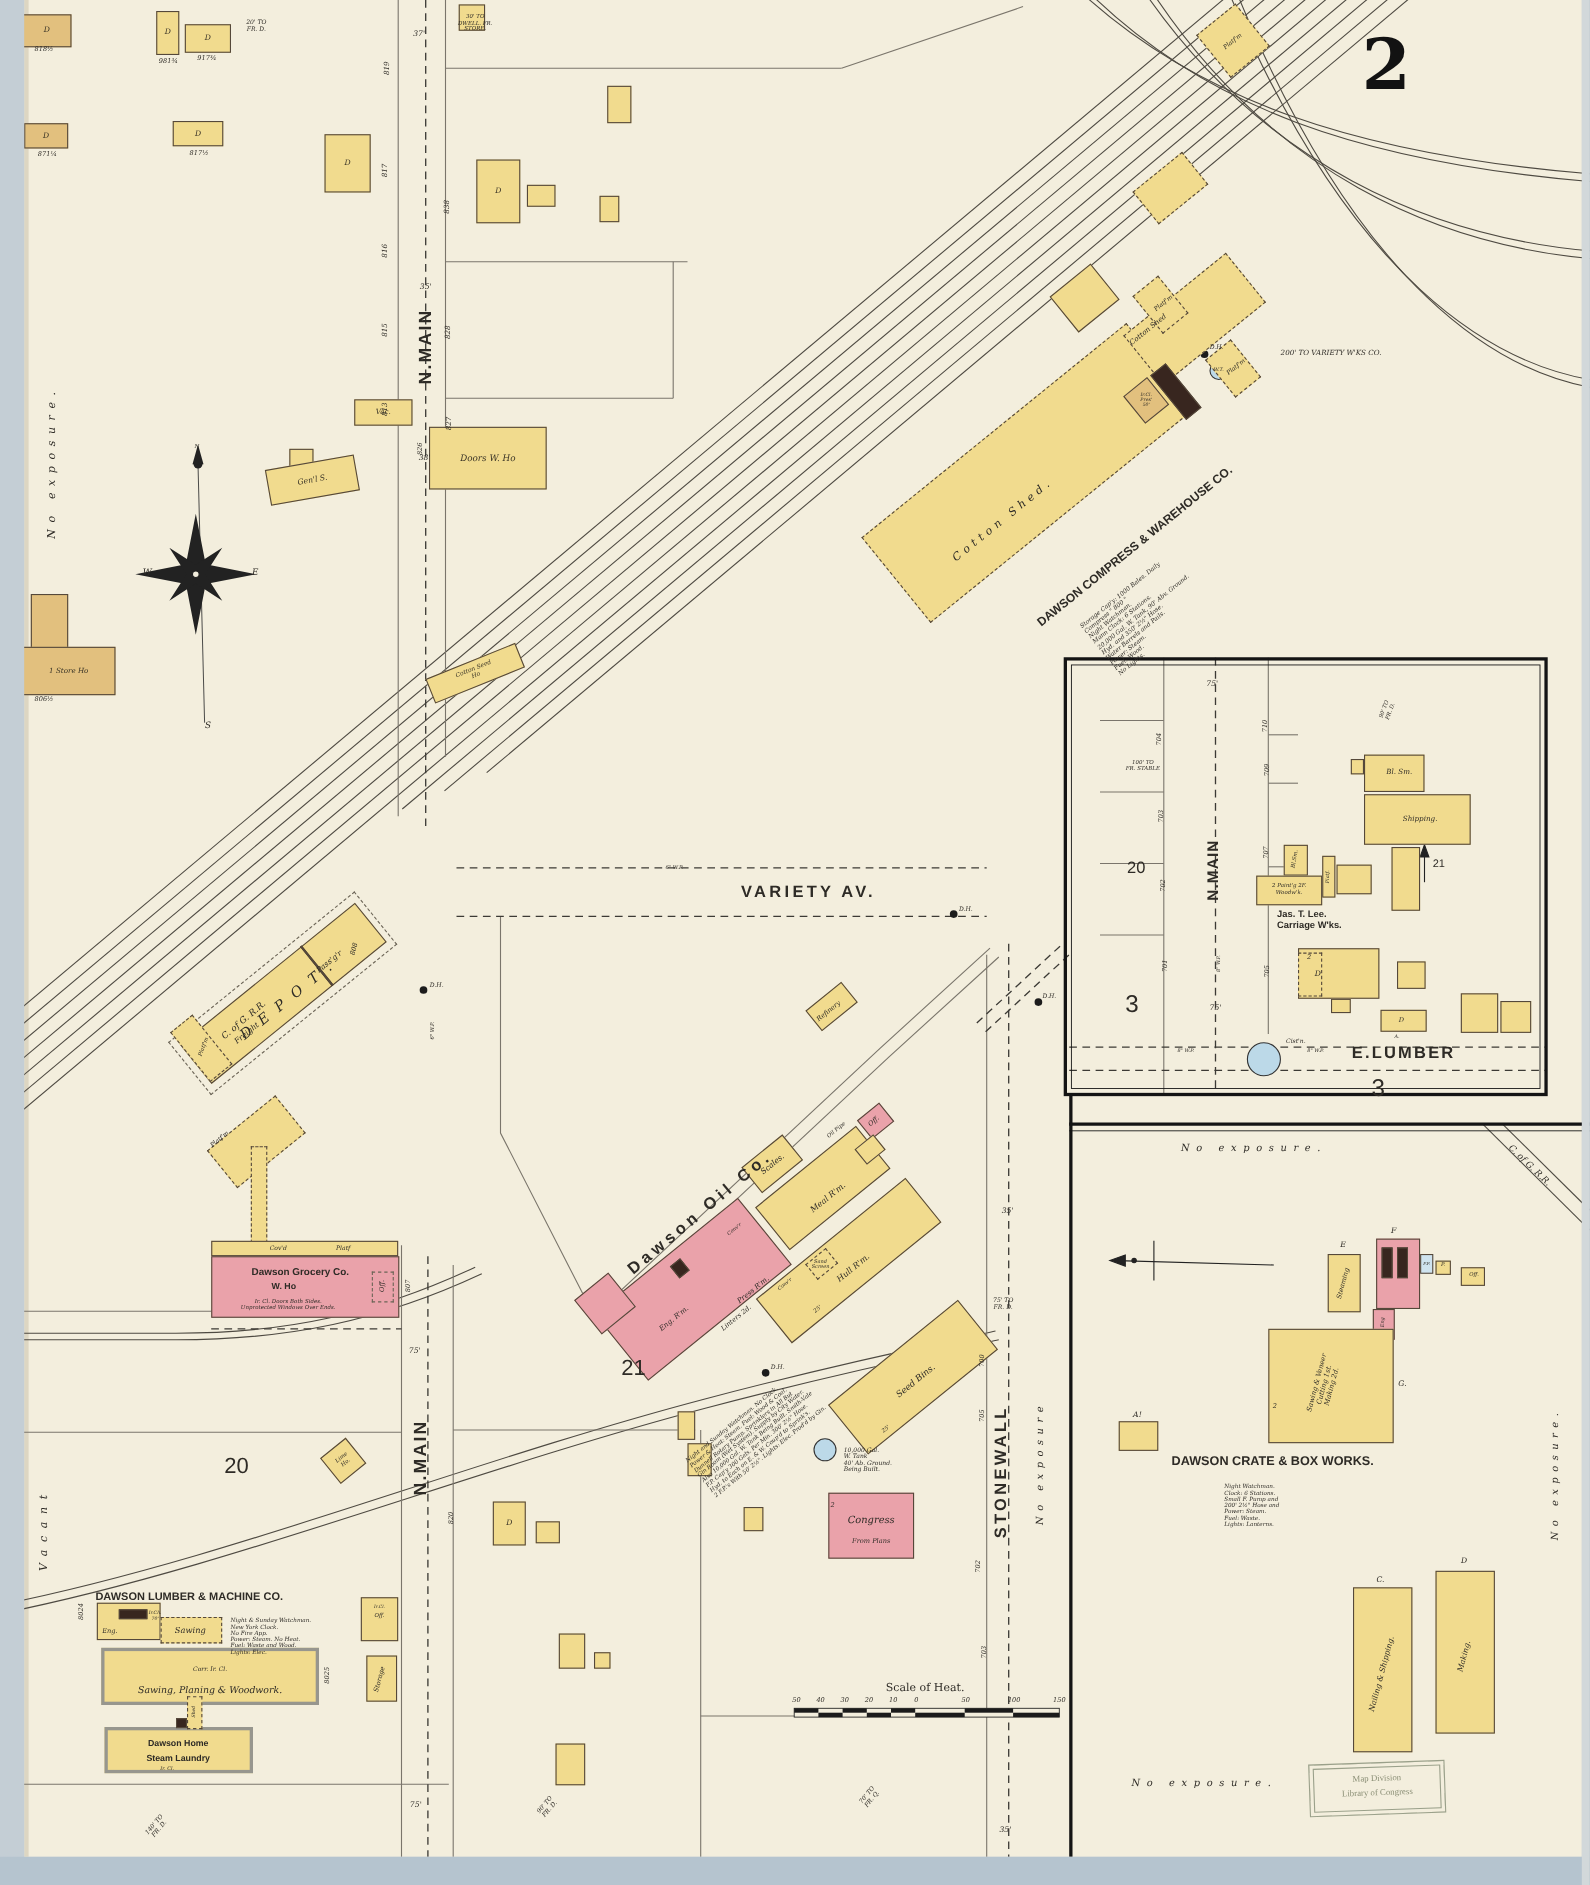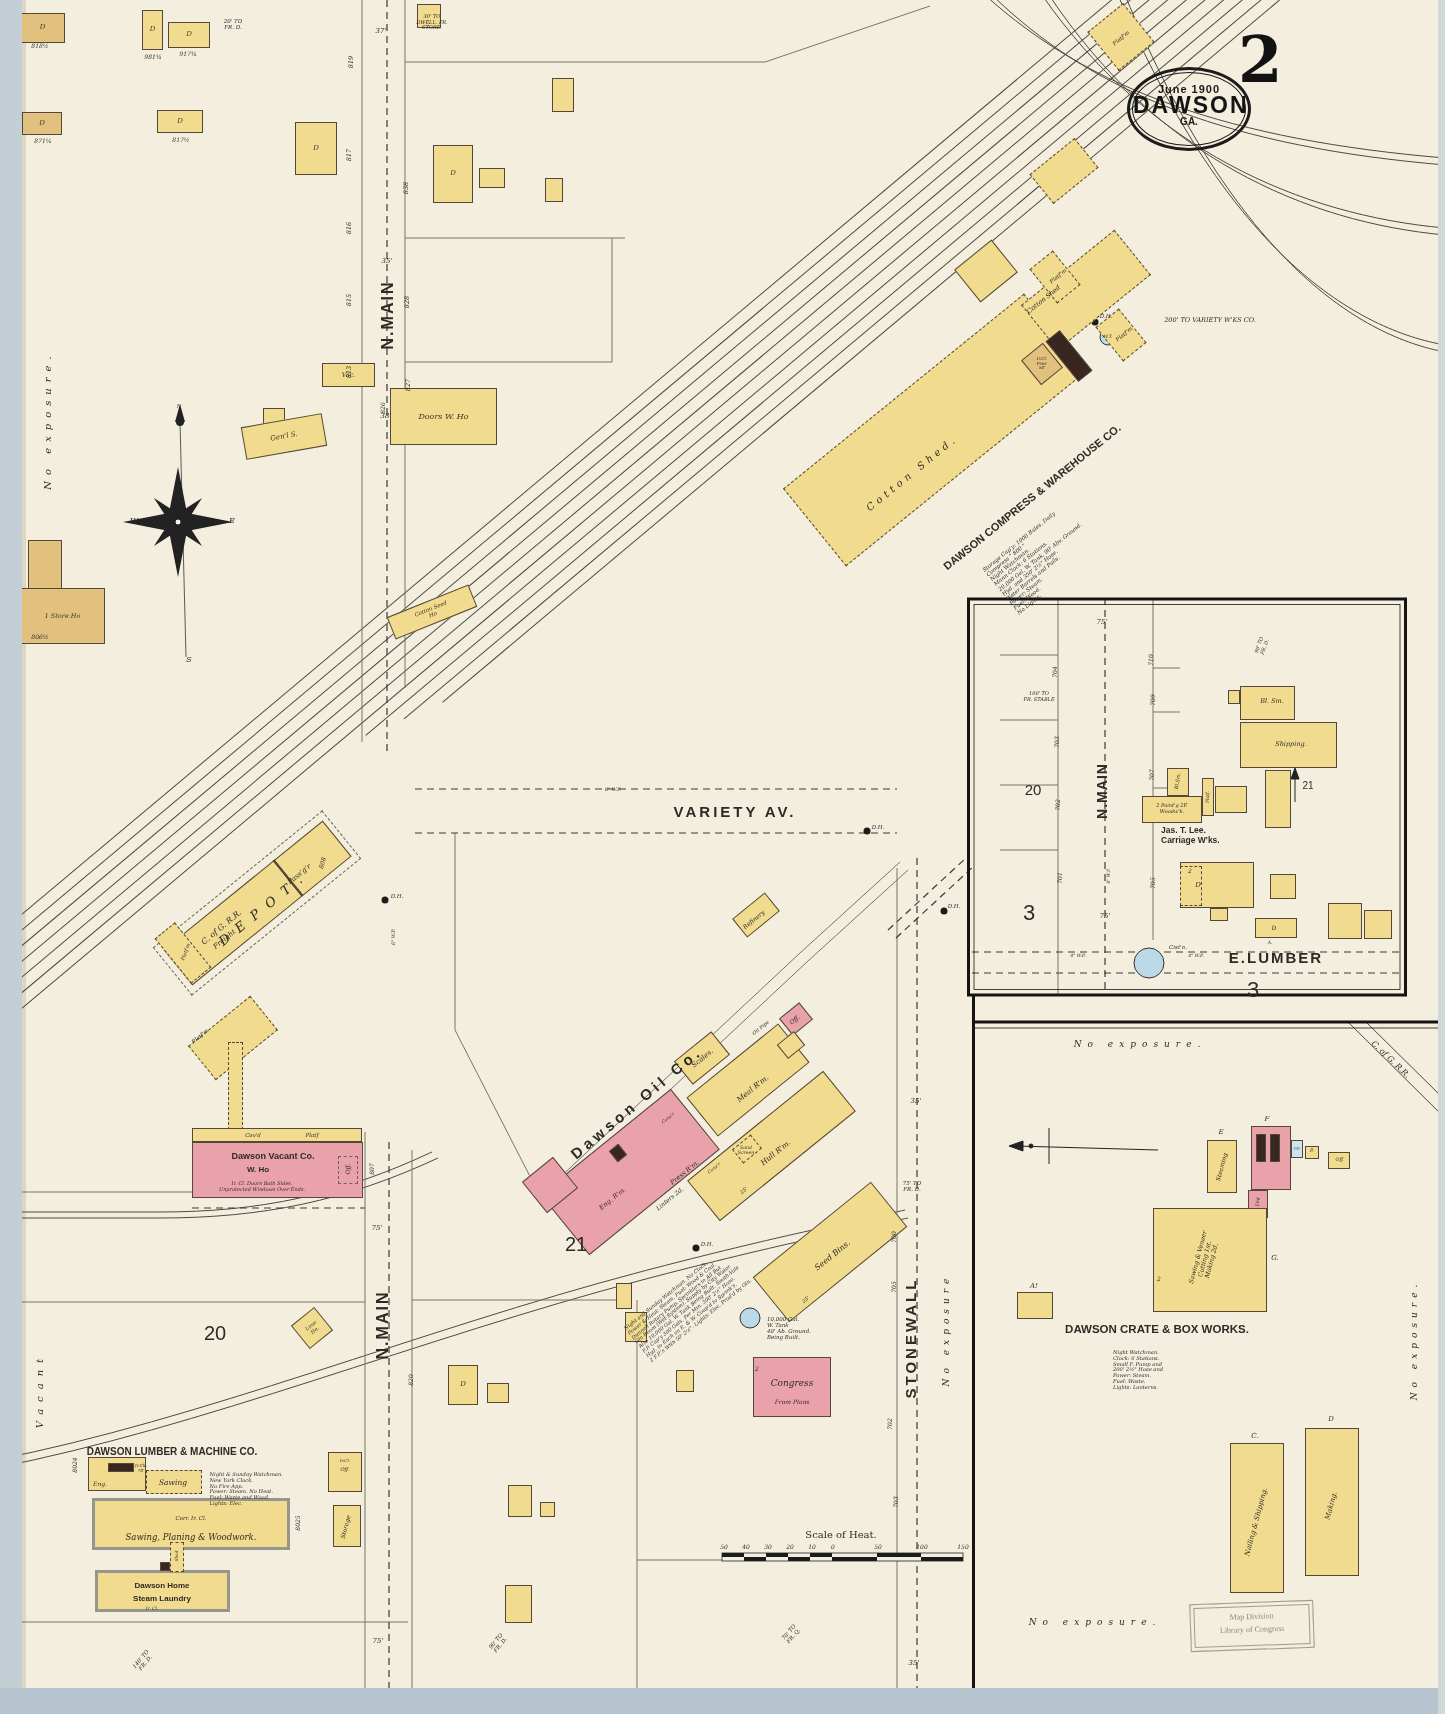--- a/index.html
+++ b/index.html
@@ -195,21 +195,21 @@
       <div class="b " style="left: 243px; top: 420px; width: 82px; height: 33px; background: rgb(241, 219, 142); transform: rotate(-10deg);">
         <span class="bl" style="font-size: 7px;">Gen'l S.</span>
       </div>
       <div class="b " style="left: 390px; top: 388px; width: 107px; height: 57px; background: rgb(241, 219, 142);">
         <span class="bl" style="font-size: 8px;">Doors W. Ho</span>
       </div>
       <div class="b " style="left: 388px; top: 600px; width: 88px; height: 24px; background: rgb(241, 219, 142); transform: rotate(-22deg);">
         <span class="bl" style="font-size: 5.5px;">Cotton Seed Ho</span>
       </div>
       <div class="b " style="left: 28px; top: 540px; width: 34px; height: 70px; background: rgb(226, 192, 126);"></div>
-      <div class="b " style="left: 20px; top: 588px; width: 85px; height: 56px; background: rgb(226, 192, 126);">
+      <div class="b " style="left: 20px; top: 588px; width: 85px; height: 44px; background: rgb(226, 192, 126);">
         <span class="bl" style="font-size: 6.5px;">1 Store Ho</span>
       </div>
       <div class="b dashed" style="left: 780px; top: 380px; width: 310px; height: 100px; background: rgb(241, 219, 142); transform: rotate(-39deg);"></div>
       <div class="b dashed" style="left: 1026px; top: 261px; width: 120px; height: 58px; background: rgb(241, 219, 142); transform: rotate(-39deg);"></div>
       <div class="b dashed" style="left: 1040px; top: 255px; width: 30px; height: 44px; background: rgb(241, 219, 142); transform: rotate(-39deg);"></div>
       <div class="b dashed" style="left: 1106px; top: 313px; width: 30px; height: 44px; background: rgb(241, 219, 142); transform: rotate(-39deg);"></div>
       <div class="b dashed" style="left: 1098px; top: 12px; width: 46px; height: 50px; background: rgb(241, 219, 142); transform: rotate(-39deg);"></div>
       <div class="b " style="left: 1060px; top: 330px; width: 18px; height: 52px; background: rgb(56, 38, 31); transform: rotate(-39deg);"></div>
       <div class="b " style="left: 1028px; top: 348px; width: 28px; height: 32px; background: rgb(226, 192, 126); transform: rotate(-39deg);"></div>
       <div class="b dashed" style="left: 1035px; top: 152px; width: 58px; height: 38px; background: rgb(241, 219, 142); transform: rotate(-39deg);"></div>
@@ -342,21 +342,21 @@
       <div class="a" style="left: 43px; top: 141px; font-size: 6px; font-family: &quot;DejaVu Serif&quot;, serif; font-style: italic; font-weight: 400; white-space: nowrap; text-align: center; transform: translate(-50%, -50%) rotate(0deg);">871¼</div>
       <div class="a" style="left: 181px; top: 140px; font-size: 6px; font-family: &quot;DejaVu Serif&quot;, serif; font-style: italic; font-weight: 400; white-space: nowrap; text-align: center; transform: translate(-50%, -50%) rotate(0deg);">817½</div>
       <div class="a" style="left: 383px; top: 408px; font-size: 6px; font-family: &quot;DejaVu Serif&quot;, serif; font-style: italic; font-weight: 400; white-space: nowrap; text-align: center; transform: translate(-50%, -50%) rotate(-90deg);">826</div>
       <div class="a" style="left: 40px; top: 637px; font-size: 6px; font-family: &quot;DejaVu Serif&quot;, serif; font-style: italic; font-weight: 400; white-space: nowrap; text-align: center; transform: translate(-50%, -50%) rotate(0deg);">806½</div>
       <div class="a" style="left: 262px; top: 910px; font-size: 13px; font-family: &quot;DejaVu Serif&quot;, serif; font-style: italic; font-weight: 400; white-space: nowrap; text-align: center; transform: translate(-50%, -50%) rotate(-39deg); letter-spacing: 3px;">D E P O T .</div>
       <div class="a" style="left: 225px; top: 940px; font-size: 7px; font-family: &quot;DejaVu Serif&quot;, serif; font-style: italic; font-weight: 400; white-space: nowrap; text-align: center; transform: translate(-50%, -50%) rotate(-39deg);">Freight</div>
       <div class="a" style="left: 300px; top: 875px; font-size: 7px; font-family: &quot;DejaVu Serif&quot;, serif; font-style: italic; font-weight: 400; white-space: nowrap; text-align: center; transform: translate(-50%, -50%) rotate(-39deg);">Pass'g'r</div>
       <div class="a" style="left: 323px; top: 863px; font-size: 6px; font-family: &quot;DejaVu Serif&quot;, serif; font-style: italic; font-weight: 400; white-space: nowrap; text-align: center; transform: translate(-50%, -50%) rotate(-75deg);">808</div>
       <div class="a" style="left: 397px; top: 896px; font-size: 5.5px; font-family: &quot;DejaVu Serif&quot;, serif; font-style: italic; font-weight: 400; white-space: nowrap; text-align: center; transform: translate(-50%, -50%) rotate(0deg);">D.H.</div>
       <div class="a" style="left: 186px; top: 952px; font-size: 5px; font-family: &quot;DejaVu Serif&quot;, serif; font-style: italic; font-weight: 400; white-space: nowrap; text-align: center; transform: translate(-50%, -50%) rotate(-70deg);">Platf'm</div>
-      <div class="a" style="left: 273px; top: 1156px; font-size: 9px; font-family: &quot;Liberation Sans&quot;, sans-serif; font-style: normal; font-weight: 700; white-space: nowrap; text-align: center; transform: translate(-50%, -50%) rotate(0deg);">Dawson Vacant Co.</div>
+      <div class="a" style="left: 273px; top: 1156px; font-size: 9px; font-family: &quot;Liberation Sans&quot;, sans-serif; font-style: normal; font-weight: 700; white-space: nowrap; text-align: center; transform: translate(-50%, -50%) rotate(0deg);">Dawson Grocery Co.</div>
       <div class="a" style="left: 258px; top: 1170px; font-size: 8px; font-family: &quot;Liberation Sans&quot;, sans-serif; font-style: normal; font-weight: 700; white-space: nowrap; text-align: center; transform: translate(-50%, -50%) rotate(0deg);">W. Ho</div>
       <div class="a" style="left: 262px; top: 1187px; font-size: 5px; font-family: &quot;DejaVu Serif&quot;, serif; font-style: italic; font-weight: 400; white-space: pre-line; text-align: center; transform: translate(-50%, -50%) rotate(0deg);">Ir. Cl. Doors Both Sides.
 Unprotected Windows Over Ends.</div>
       <div class="a" style="left: 253px; top: 1135px; font-size: 5.5px; font-family: &quot;DejaVu Serif&quot;, serif; font-style: italic; font-weight: 400; white-space: nowrap; text-align: center; transform: translate(-50%, -50%) rotate(0deg);">Cov'd</div>
       <div class="a" style="left: 312px; top: 1135px; font-size: 5.5px; font-family: &quot;DejaVu Serif&quot;, serif; font-style: italic; font-weight: 400; white-space: nowrap; text-align: center; transform: translate(-50%, -50%) rotate(0deg);">Platf</div>
       <div class="a" style="left: 348px; top: 1169px; font-size: 6px; font-family: &quot;DejaVu Serif&quot;, serif; font-style: italic; font-weight: 400; white-space: nowrap; text-align: center; transform: translate(-50%, -50%) rotate(-90deg);">Off.</div>
       <div class="a" style="left: 372px; top: 1169px; font-size: 6px; font-family: &quot;DejaVu Serif&quot;, serif; font-style: italic; font-weight: 400; white-space: nowrap; text-align: center; transform: translate(-50%, -50%) rotate(-90deg);">807</div>
       <div class="a" style="left: 200px; top: 1036px; font-size: 5.5px; font-family: &quot;DejaVu Serif&quot;, serif; font-style: italic; font-weight: 400; white-space: nowrap; text-align: center; transform: translate(-50%, -50%) rotate(-39deg);">Platf'm</div>
       <div class="a" style="left: 637px; top: 1103px; font-size: 15px; font-family: &quot;Liberation Sans&quot;, sans-serif; font-style: normal; font-weight: 700; white-space: nowrap; text-align: center; transform: translate(-50%, -50%) rotate(-40deg); letter-spacing: 4px;">Dawson  Oil  Co.</div>
       <div class="a" style="left: 703px; top: 1059px; font-size: 7px; font-family: &quot;DejaVu Serif&quot;, serif; font-style: italic; font-weight: 400; white-space: nowrap; text-align: center; transform: translate(-50%, -50%) rotate(-39deg);">Scales.</div>
@@ -505,27 +505,20 @@
       <div class="a" style="left: 833px; top: 1547px; font-size: 6px; font-family: &quot;DejaVu Serif&quot;, serif; font-style: italic; font-weight: 400; white-space: nowrap; text-align: center; transform: translate(-50%, -50%) rotate(0deg);">0</div>
       <div class="a" style="left: 878px; top: 1547px; font-size: 6px; font-family: &quot;DejaVu Serif&quot;, serif; font-style: italic; font-weight: 400; white-space: nowrap; text-align: center; transform: translate(-50%, -50%) rotate(0deg);">50</div>
       <div class="a" style="left: 922px; top: 1547px; font-size: 6px; font-family: &quot;DejaVu Serif&quot;, serif; font-style: italic; font-weight: 400; white-space: nowrap; text-align: center; transform: translate(-50%, -50%) rotate(0deg);">100</div>
       <div class="a" style="left: 963px; top: 1547px; font-size: 6px; font-family: &quot;DejaVu Serif&quot;, serif; font-style: italic; font-weight: 400; white-space: nowrap; text-align: center; transform: translate(-50%, -50%) rotate(0deg);">150</div>
       <div class="a" style="left: 179px; top: 407px; font-size: 5px; font-family: &quot;DejaVu Serif&quot;, serif; font-style: italic; font-weight: 400; white-space: nowrap; text-align: center; transform: translate(-50%, -50%) rotate(0deg);">N</div>
       <div class="a" style="left: 134px; top: 521px; font-size: 8px; font-family: &quot;DejaVu Serif&quot;, serif; font-style: italic; font-weight: 400; white-space: nowrap; text-align: center; transform: translate(-50%, -50%) rotate(0deg);">W</div>
       <div class="a" style="left: 232px; top: 521px; font-size: 8px; font-family: &quot;DejaVu Serif&quot;, serif; font-style: italic; font-weight: 400; white-space: nowrap; text-align: center; transform: translate(-50%, -50%) rotate(0deg);">E</div>
       <div class="a" style="left: 189px; top: 660px; font-size: 8px; font-family: &quot;DejaVu Serif&quot;, serif; font-style: italic; font-weight: 400; white-space: nowrap; text-align: center; transform: translate(-50%, -50%) rotate(0deg);">S</div>
     </div>
 
-  <div id="oval">
-    <div class="inner">
-      <div class="m">June 1900</div>
-      <div class="c">DAWSON</div>
-      <div class="s">GA.</div>
-    </div>
-  </div>
   <div id="pageno">2</div>
 
   <div id="scalelabel">Scale of Heat.</div>
 
   <div id="stamp">
     <div class="l1">Map Division</div>
     <div class="l2">Library of Congress</div>
   </div>
 
   <div style="position:absolute;left:0;top:0;width:22px;height:1714px;background:#c4ced5;"></div>

